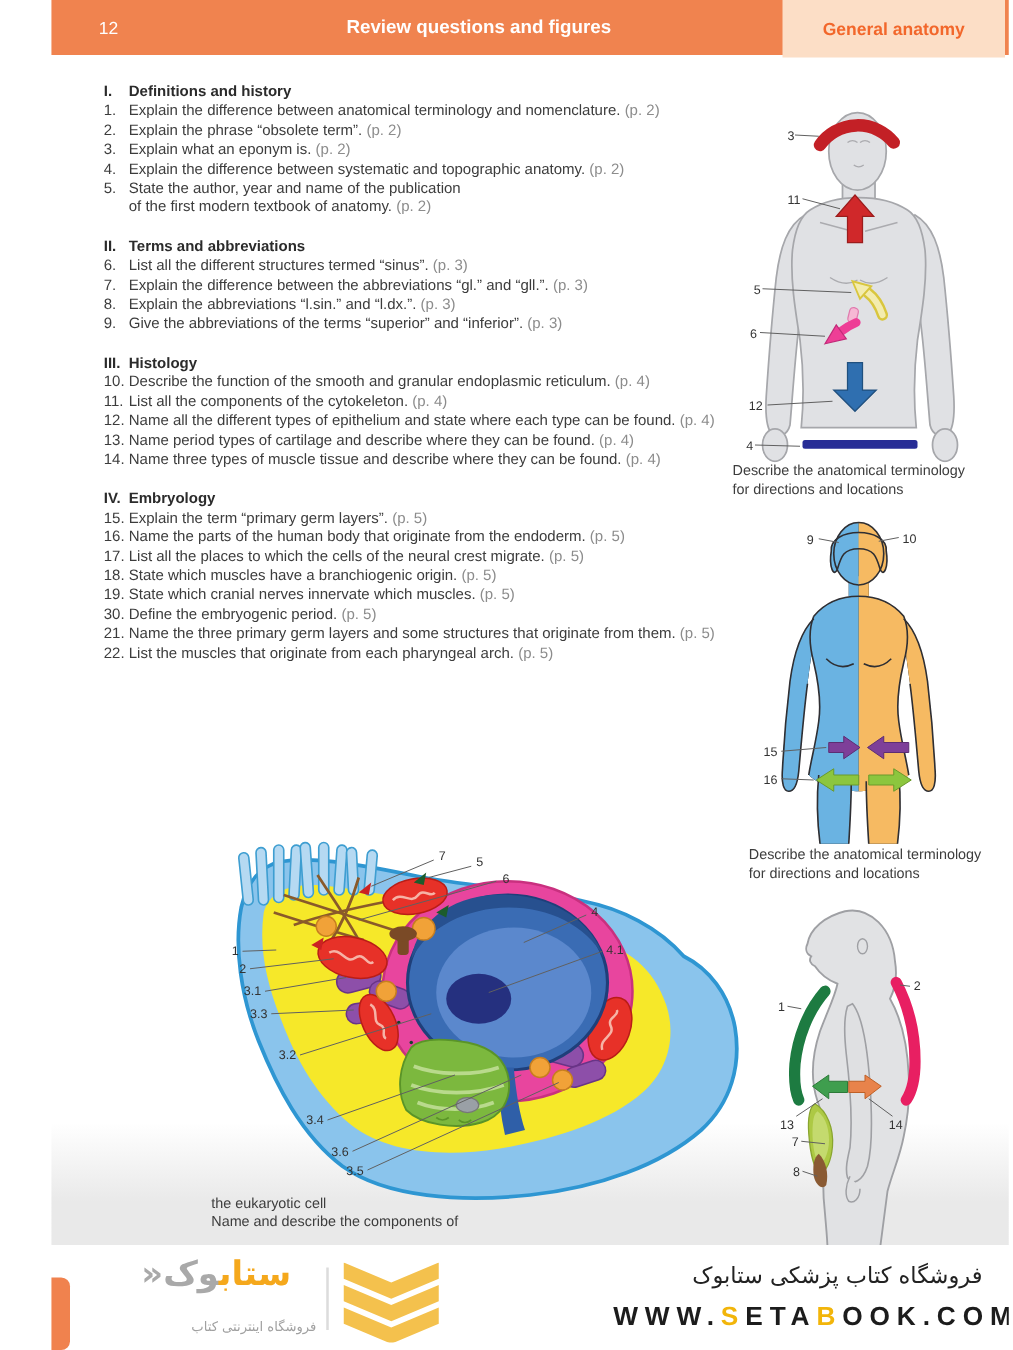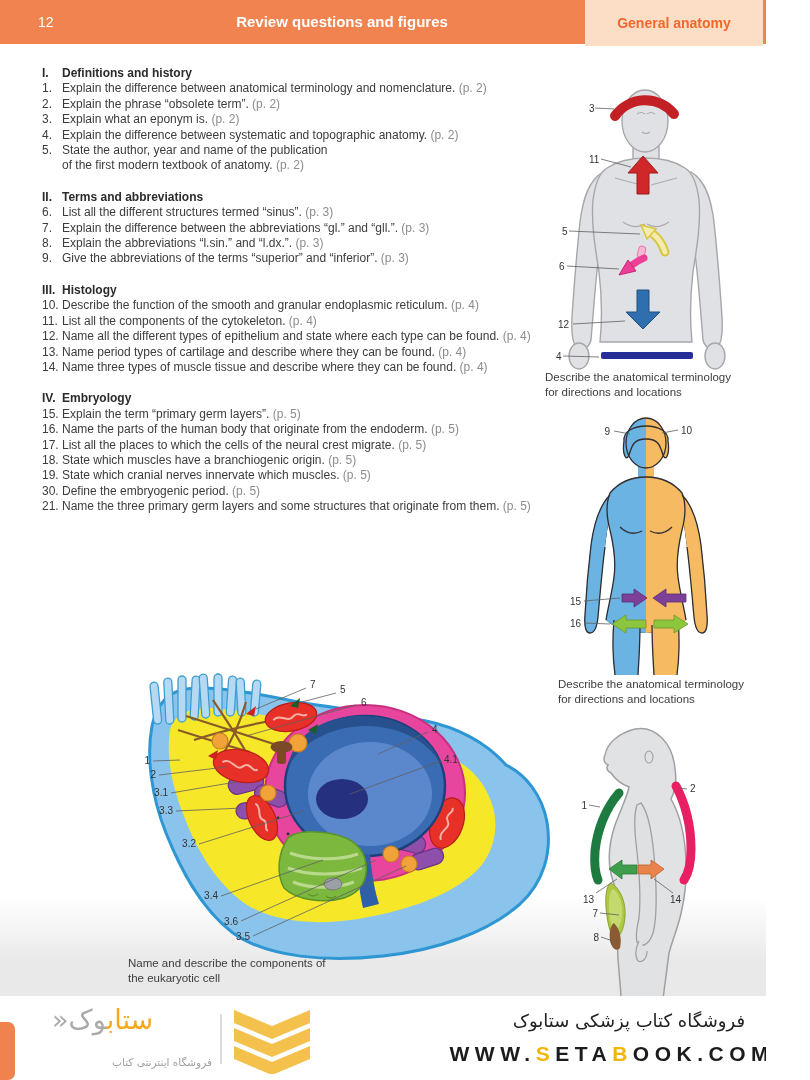--- a/index.html
+++ b/index.html
@@ -1,17 +1,17 @@
 <!DOCTYPE html>
 <html><head>
 <meta charset="utf-8">
 <style>
   html,body{margin:0;padding:0;background:#fff;}
   .page{position:relative;width:766px;height:1080px;background:#ffffff;overflow:hidden;
-        font-family:"Liberation Sans", sans-serif;}
+        font-family:"Liberation Sans", sans-serif;margin-left:41px;}
   
   .header-bar{position:absolute;left:0;top:0;width:810px;height:44px;background:#f0834f;}
   .header-page-num{position:absolute;left:38px;top:0;height:44px;line-height:44px;color:#fff;font-size:14px;}
   .header-title{position:absolute;left:0;top:0;width:684px;height:44px;line-height:44px;text-align:center;
                 color:#fff;font-weight:bold;font-size:15px;}
   .header-tab{position:absolute;left:585px;top:0;width:178px;height:46px;line-height:46px;text-align:center;
               background:#fcdec6;color:#f2672b;font-weight:bold;font-size:14px;}
   
   .questions{position:absolute;left:42px;top:66px;width:505px;font-size:12px;line-height:15.4px;color:#3c3c3c;}
   .q-section{margin-top:16px;}
@@ -26,22 +26,22 @@
   
   .fig{position:absolute;z-index:2;}
   .fig-caption{position:absolute;z-index:3;text-align:left;font-size:11.5px;line-height:15px;color:#3d3d3d;}
   .lbl{font-size:10px;fill:#333;}
   .leader{stroke:#606060;stroke-width:0.8;fill:none;}
   .grad-band{position:absolute;left:0;top:898px;width:810px;height:98px;z-index:1;
              background:linear-gradient(180deg, rgba(233,233,233,0) 0%, #e9e9e9 65%, #e9e9e9 100%);}
   
   .footer{position:absolute;left:0;top:996px;width:810px;height:84px;background:#ffffff;z-index:4;}
   .edge-bar{position:absolute;left:0;top:26px;width:15px;height:58px;background:#f0824e;border-radius:0 7px 7px 0;}
-  .wordmark{position:absolute;left:52px;top:8px;width:160px;direction:rtl;text-align:left;
-            font-family:"DejaVu Sans", sans-serif;font-size:27px;font-weight:normal;}
+  .wordmark{position:absolute;left:52px;top:8px;width:160px;direction:rtl;text-align:center;
+            font-family:"DejaVu Sans", sans-serif;font-size:27px;font-weight:bold;}
   .wm-a{color:#f5a81c;} .wm-b{color:#a9a9a9;}
   .tagline{position:absolute;left:52px;top:60px;width:160px;direction:rtl;text-align:right;
            font-family:"DejaVu Sans", sans-serif;font-size:10.5px;color:#a0a0a0;}
   .divider{position:absolute;left:220px;top:18px;width:2px;height:50px;background:#dcdcdc;}
   .chevrons{position:absolute;left:232px;top:14px;}
   .store-title{position:absolute;right:65px;top:14px;direction:rtl;font-family:"DejaVu Sans", sans-serif;
                font-size:18px;color:#222;}
   .url-line{position:absolute;right:36px;top:46px;font-size:21px;font-weight:bold;letter-spacing:5.5px;color:#1c1c1c;}
   .url-accent{color:#f2b50a;}
 </style>
@@ -187,20 +187,24 @@
           <div class="q-row">
             <span class="num">30.</span>
             <span class="body"><span class="qtext">Define the embryogenic period.</span> <span class="pgref">(p. 5)</span></span>
           </div>
 
           <div class="q-row">
             <span class="num">21.</span>
             <span class="body"><span class="qtext">Name the three primary germ layers and some structures that originate from them.</span> <span class="pgref">(p. 5)</span></span>
           </div>
 
+          <div class="q-row">
+            <span class="num">22.</span>
+            <span class="body"><span class="qtext">List the muscles that originate from each pharyngeal arch.</span> <span class="pgref">(p. 5)</span></span>
+          </div>
         </div>
     </div>
   </div>
 
   <div class="grad-band"></div>
 
   <svg class="fig" style="left:545px;top:72px;" width="265" height="298" viewBox="0 0 265 298">
     <g fill="#e0e1e4" stroke="#a6a7ab" stroke-width="1.4">
       <path d="M58,100 C44,108 38,126 35,150 C32,178 29,215 27,245 C26,262 28,272 32,276 C38,278 44,276 46,268 C48,245 50,215 53,190 C56,162 60,130 64,108 Z"></path>
       <path d="M146,100 C160,108 166,126 169,150 C172,178 175,215 177,245 C178,262 176,272 172,276 C166,278 160,276 158,268 C156,245 154,215 151,190 C148,162 144,130 140,108 Z"></path>
@@ -466,22 +470,22 @@
     <text class="lbl" x="22" y="96" text-anchor="end">1</text>
     <text class="lbl" x="28" y="110" text-anchor="end">2</text>
     <text class="lbl" x="40" y="128" text-anchor="end">3.1</text>
     <text class="lbl" x="45" y="146" text-anchor="end">3.3</text>
     <text class="lbl" x="68" y="179" text-anchor="end">3.2</text>
     <text class="lbl" x="90" y="231" text-anchor="end">3.4</text>
     <text class="lbl" x="110" y="257" text-anchor="end">3.6</text>
     <text class="lbl" x="122" y="272" text-anchor="end">3.5</text>
   </svg>
   <div class="fig-caption" style="left:128px;top:956px;width:430px;">
+    <span style="display:block">the eukaryotic cell</span>
     <span style="display:block">Name and describe the components of</span>
-    <span style="display:block">the eukaryotic cell</span>
   </div>
 
   <div class="footer">
     <div class="edge-bar"></div>
     <div class="wordmark"><span class="wm-a">ستاب</span><span class="wm-b">وک«</span></div>
     <div class="tagline">فروشگاه اینترنتی کتاب</div>
     <div class="divider"></div>
     <svg class="chevrons" width="80" height="64" viewBox="0 0 80 64">
       <polygon points="2,0 40,16 78,0 78,13 40,29 2,13" fill="#f4c14d"></polygon>
       <polygon points="2,18 40,34 78,18 78,31 40,47 2,31" fill="#f4c14d"></polygon>

